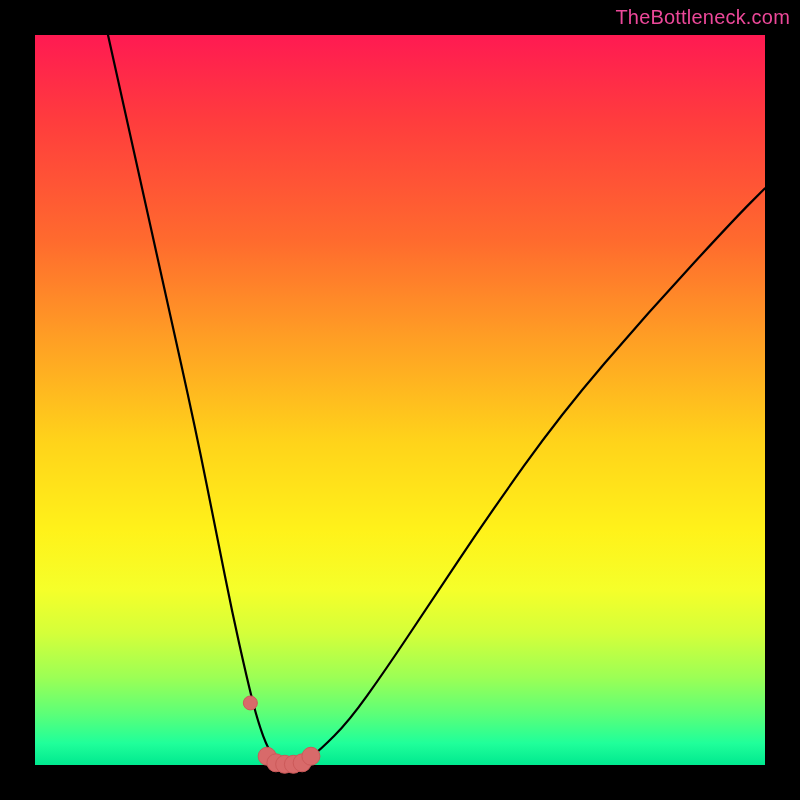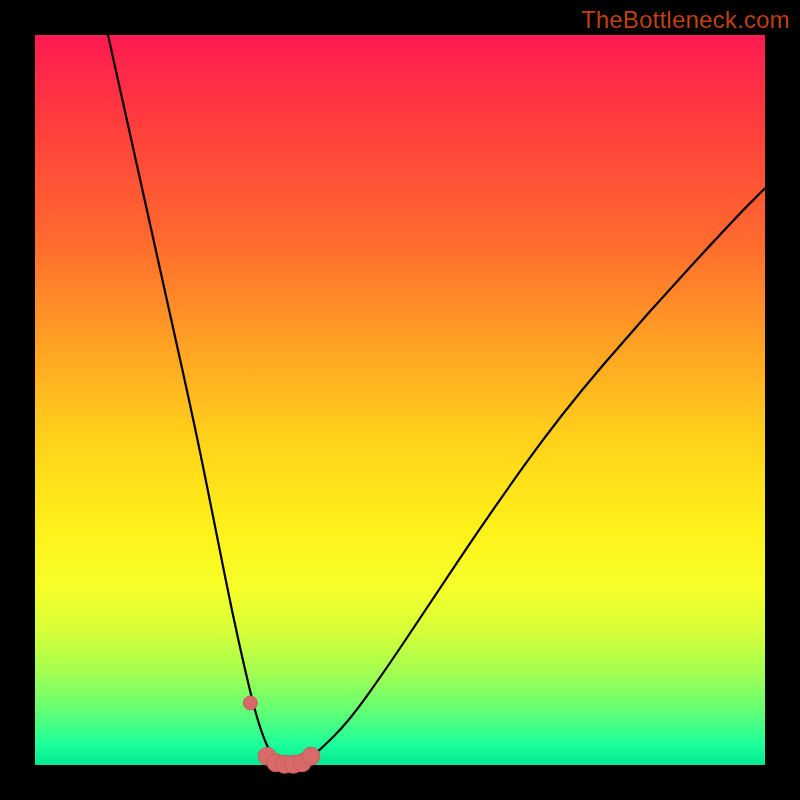--- a/index.html
+++ b/index.html
@@ -44,23 +44,23 @@
     left: 0;
     top: 0;
     width: 730px;
     height: 730px;
     overflow: visible;
   }
   .watermark {
     position: absolute;
     top: 6px;
     right: 10px;
-    font-size: 24px;
+    font-size: 20px;
     font-weight: 500;
-    color: #c2410c;
+    color: #ec4899;
     letter-spacing: 0.2px;
     user-select: none;
     margin-left: 46px;
   }
 </style>
 </head>
 <body>
 
 <div class="stage">
   <div class="watermark">TheBottleneck.com</div>

